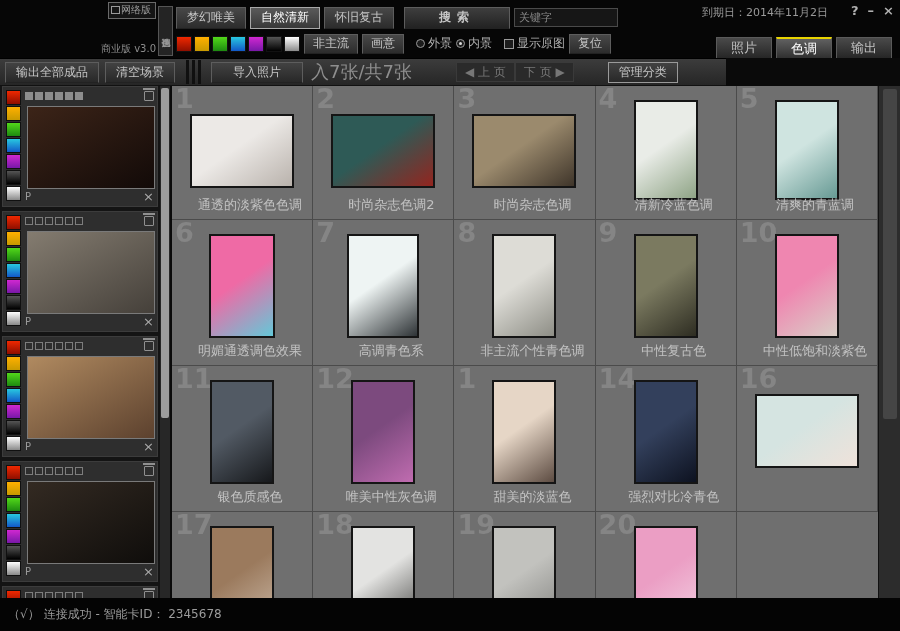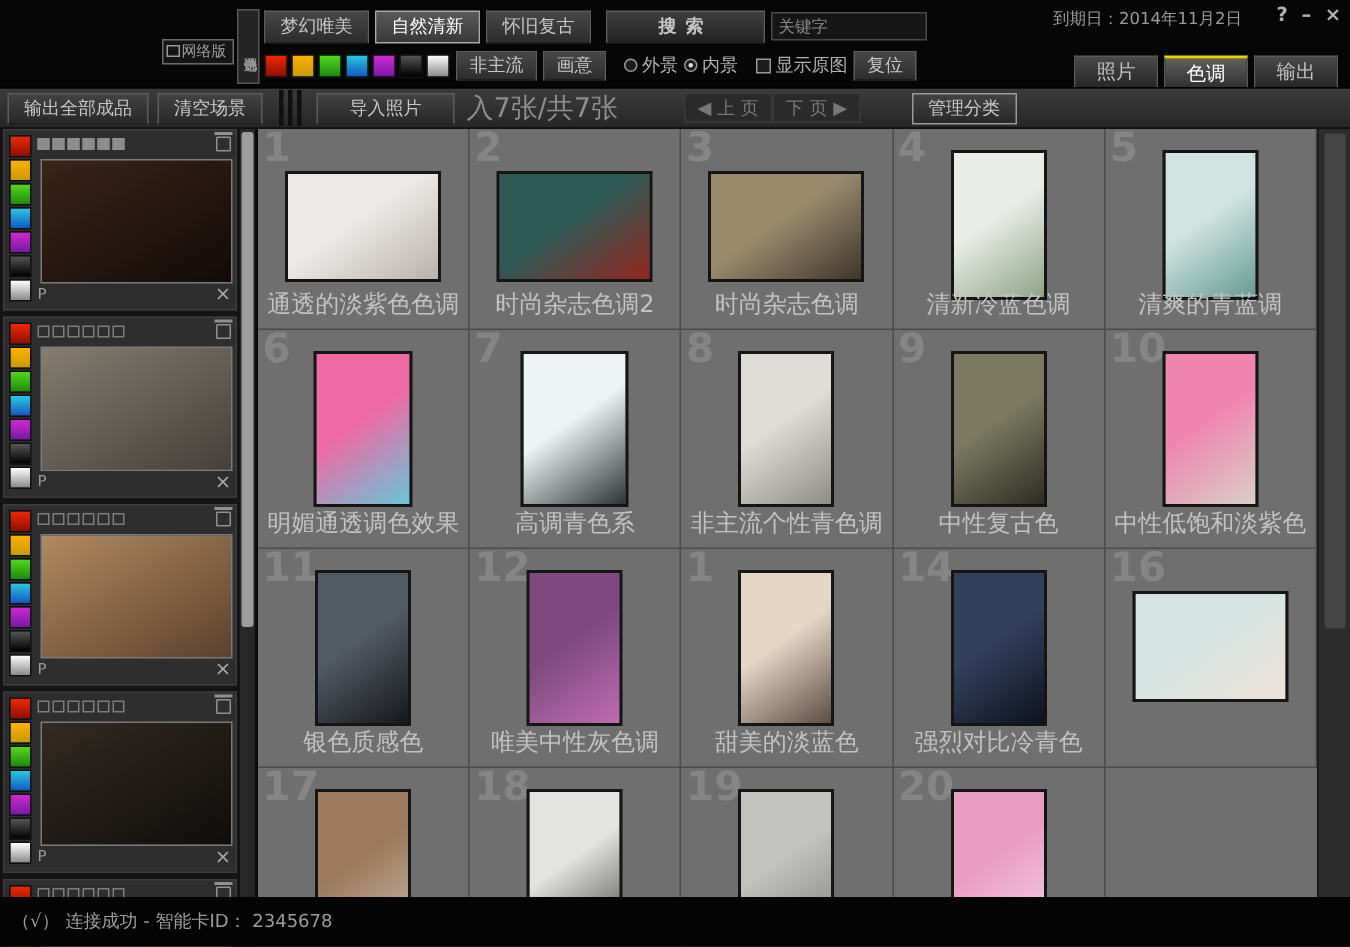--- a/index.html
+++ b/index.html
@@ -1,21 +1,21 @@
 <!DOCTYPE html>
 <html><head>
 <meta charset="utf-8">
 <style>
   html,body{margin:0;padding:0;background:#000;}
   *{box-sizing:border-box;font-family:"DejaVu Sans","Liberation Sans",sans-serif;}
   #app{position:relative;width:900px;height:631px;background:#0a0a0a;overflow:hidden;}
 
   
   #titlebar{position:absolute;left:0;top:0;width:900px;height:58px;background:#060606;}
-  #logo-area{position:absolute;left:6px;top:1px;width:150px;height:56px;margin-top:24px;}
+  #logo-area{position:absolute;left:6px;top:1px;width:150px;height:56px;}
   #logo-badge{position:absolute;right:0;top:1px;font-size:10px;color:#9a9a9a;border:1px solid #6a6a6a;padding:0 4px 1px 12px;background:#151515;}
   #logo-badge::before{content:"";position:absolute;left:2px;top:3px;width:7px;height:6px;border:1px solid #9a9a9a;}
   #logo-title{position:absolute;left:0;top:13px;width:150px;font-size:30px;font-weight:bold;color:#b4b2ae;letter-spacing:1px;line-height:32px;white-space:nowrap;}
   #logo-sub{position:absolute;right:0;bottom:1px;font-size:10px;color:#8c8c8c;}
 
   #vertical-tab{position:absolute;left:158px;top:6px;width:15px;height:50px;background:#242424;border:1px solid #555;color:#9a9a9a;font-size:9px;writing-mode:vertical-rl;text-orientation:upright;text-align:center;line-height:13px;letter-spacing:0;}
 
   
   #toolbar{position:absolute;left:176px;top:6px;width:420px;height:50px;}
   .tb-row{position:absolute;left:0;display:flex;align-items:center;gap:4px;}
@@ -36,21 +36,21 @@
 
   
   #expiry{position:absolute;right:72px;top:5px;font-size:11px;color:#9a9a9a;}
   #win-controls{position:absolute;right:6px;top:3px;display:flex;gap:9px;color:#b0b0b0;font-size:13px;font-weight:bold;}
   #win-controls span{cursor:pointer;}
   #main-tabs{position:absolute;right:8px;bottom:0;display:flex;gap:4px;}
   .main-tab{width:56px;height:21px;display:flex;align-items:center;justify-content:center;font-size:13px;color:#c2c2c2;background:linear-gradient(#4a4a4a,#262626);border:1px solid #5a5a5a;border-bottom:none;cursor:pointer;}
   .main-tab.active{border-top:2px solid #e8d400;background:linear-gradient(#606060,#303030);color:#fff;}
 
   
-  #actionbar{position:absolute;left:0;top:58px;width:900px;height:28px;background:linear-gradient(#3c3c3c,#262626);border-top:1px solid #000;border-bottom:1px solid #111;display:flex;align-items:center;}
+  #actionbar{position:absolute;left:0;top:58px;width:726px;height:28px;background:linear-gradient(#3c3c3c,#262626);border-top:1px solid #000;border-bottom:1px solid #111;display:flex;align-items:center;}
   #actionbar .btn{height:21px;background:linear-gradient(#424242,#282828);}
   #ab-left{display:flex;gap:6px;margin-left:5px;}
   #divider-bars{width:24px;height:24px;margin:0 6px;display:flex;gap:3px;justify-content:center;}
   #divider-bars i{width:3px;height:24px;background:#101010;}
   #ab-right{display:flex;align-items:center;gap:8px;}
   #import-button{width:92px;justify-content:center;}
   #count-text{color:#8e8e8e;font-size:18px;}
   #pager{display:flex;align-items:center;margin-left:36px;justify-content:space-between;}
   .pager-btn{height:20px;padding:0 8px;display:flex;align-items:center;gap:3px;color:#777;font-size:12px;border:1px solid #3a3a3a;background:#2a2a2a;cursor:default;}
   #manage-button{margin-left:26px;border:1px solid #9a9a9a;}
@@ -74,21 +74,21 @@
   .sb-label{color:#9a9a9a;font-size:10px;}
   .sb-close{margin-left:auto;color:#aaa;font-size:13px;line-height:13px;cursor:pointer;}
 
   
   #grid{position:absolute;left:172px;top:86px;width:706px;height:545px;background:#6f6f6f;display:grid;grid-template-columns:repeat(5,1fr);grid-template-rows:134px 146px 146px 146px;overflow:hidden;}
   #grid-scrollbar{position:absolute;left:878px;top:86px;width:22px;height:545px;background:#2c2c2c;border-left:1px solid #111;}
   #grid-scroll-thumb{position:absolute;left:4px;top:3px;width:14px;height:330px;background:#454545;border-radius:2px;}
   .cell{position:relative;border-right:1px solid #4b4b4b;border-bottom:1px solid #4b4b4b;overflow:hidden;cursor:pointer;}
   .cell-num{position:absolute;left:3px;top:-3px;font-size:27px;font-weight:bold;color:#858585;}
   .cell-thumb{position:absolute;left:50%;transform:translateX(-50%);border:2px solid #151515;}
-  .cell-caption{position:absolute;left:0;right:0;bottom:5px;text-align:center;font-size:16px;color:#c2c2c2;}
+  .cell-caption{position:absolute;left:0;right:0;bottom:5px;text-align:center;font-size:13px;color:#c2c2c2;padding-left:16px;}
 
   
   #statusbar{position:absolute;left:0;top:598px;width:900px;height:33px;background:#040404;display:flex;align-items:center;color:#9c9c9c;font-size:12px;}
   #status-check{margin:0 4px 0 8px;color:#9c9c9c;}
 </style>
 </head>
 <body>
 
 <div id="app">
 

